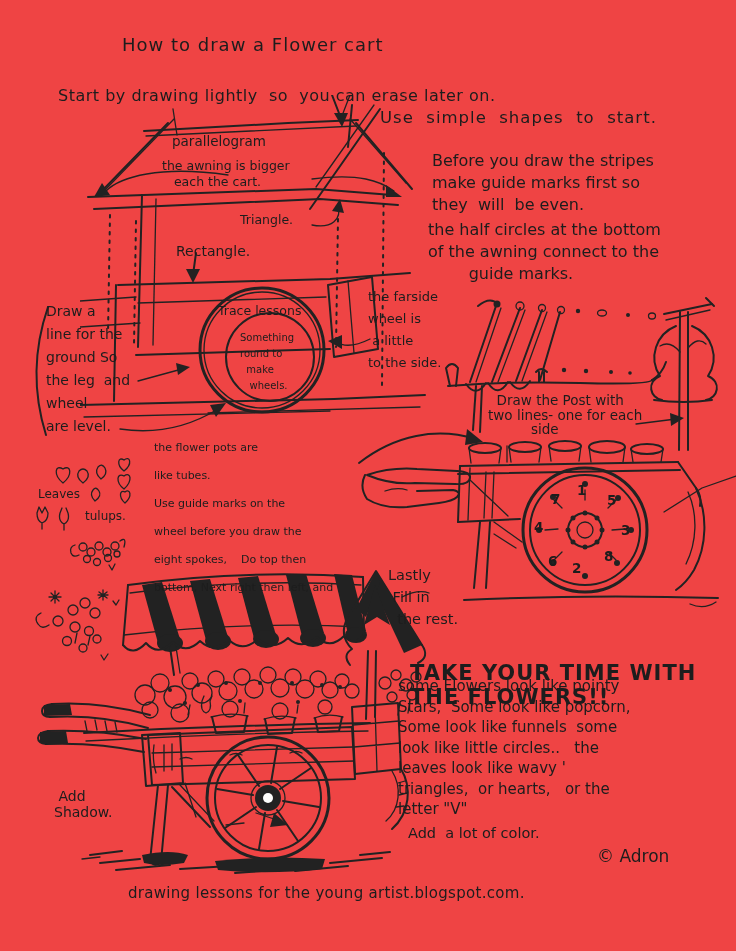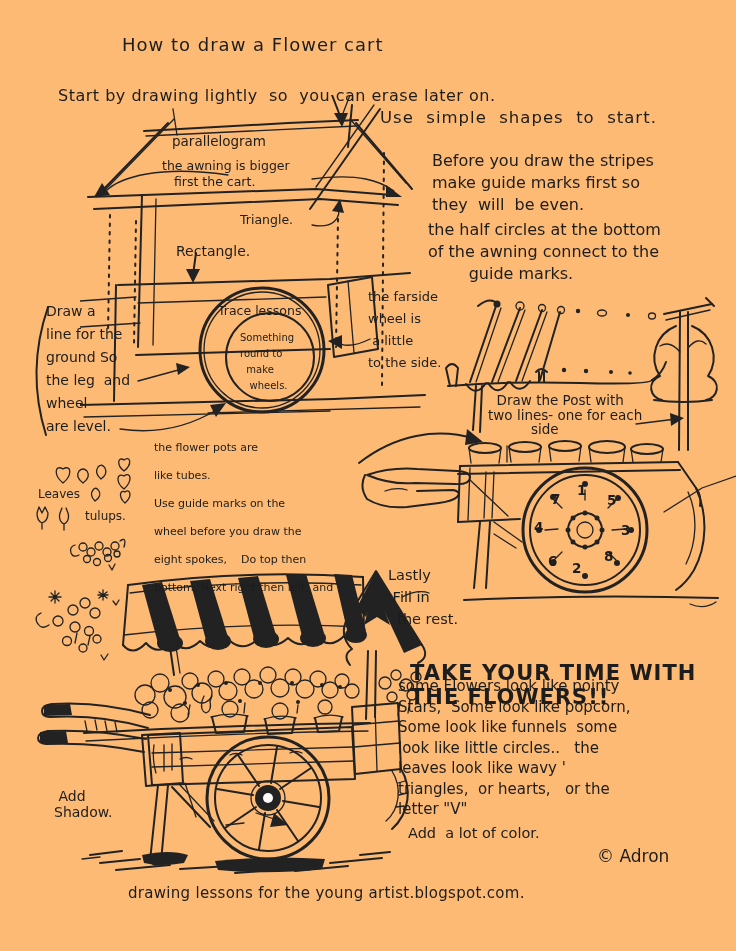--- a/index.html
+++ b/index.html
@@ -1,37 +1,37 @@
 <!DOCTYPE html>
 <html><head>
 <meta charset="utf-8">
 <style>
   html,body{margin:0;padding:0;background:#e8e8e8;}
-  #page{position:relative;width:736px;height:951px;margin:0 auto;background:#fdba74;
+  #page{position:relative;width:736px;height:951px;margin:0 auto;background:#ef4444;
         font-family:"DejaVu Sans",sans-serif;color:#1d1d1d;overflow:hidden;}
   .t{position:absolute;white-space:pre-wrap;line-height:1.25;z-index:5;}
   .sk{position:absolute;z-index:1;}
   .s{fill:none;stroke:#222;stroke-linecap:round;stroke-linejoin:round;}
   .w1{stroke-width:1.3}.w2{stroke-width:2}.w3{stroke-width:3}
   .dash{stroke-dasharray:2.5 6;stroke-width:2}
   .ink{fill:#222;stroke:none}
   .num{position:absolute;font-weight:bold;font-size:13.5px;z-index:6;}
 </style>
 </head>
 <body>
 
 <div id="page">
 
   <div class="t" style="left:122px;top:34px;font-size:18px;letter-spacing:1px;">How to draw a Flower cart</div>
   <div class="t" style="left:58px;top:86px;font-size:16px;letter-spacing:0.5px;">Start by drawing lightly  so  you can erase later on.</div>
   <div class="t" style="left:380px;top:108px;font-size:16.5px;letter-spacing:1px;">Use  simple  shapes  to  start.</div>
 
   <div class="t" style="left:172px;top:133px;font-size:13.5px;">parallelogram</div>
   <div class="t" style="left:162px;top:158px;font-size:12.5px;line-height:16px;">the awning is bigger
-   first the cart.</div>
+   each the cart.</div>
   <div class="t" style="left:240px;top:212px;font-size:12.5px;">Triangle.</div>
   <div class="t" style="left:176px;top:243px;font-size:14px;">Rectangle.</div>
 
   <div class="t" style="left:432px;top:150px;font-size:16px;line-height:22px;">Before you draw the stripes
 make guide marks first so
 they  will  be even.</div>
   <div class="t" style="left:428px;top:219px;font-size:16px;line-height:22px;">the half circles at the bottom
 of the awning connect to the
         guide marks.</div>
 

